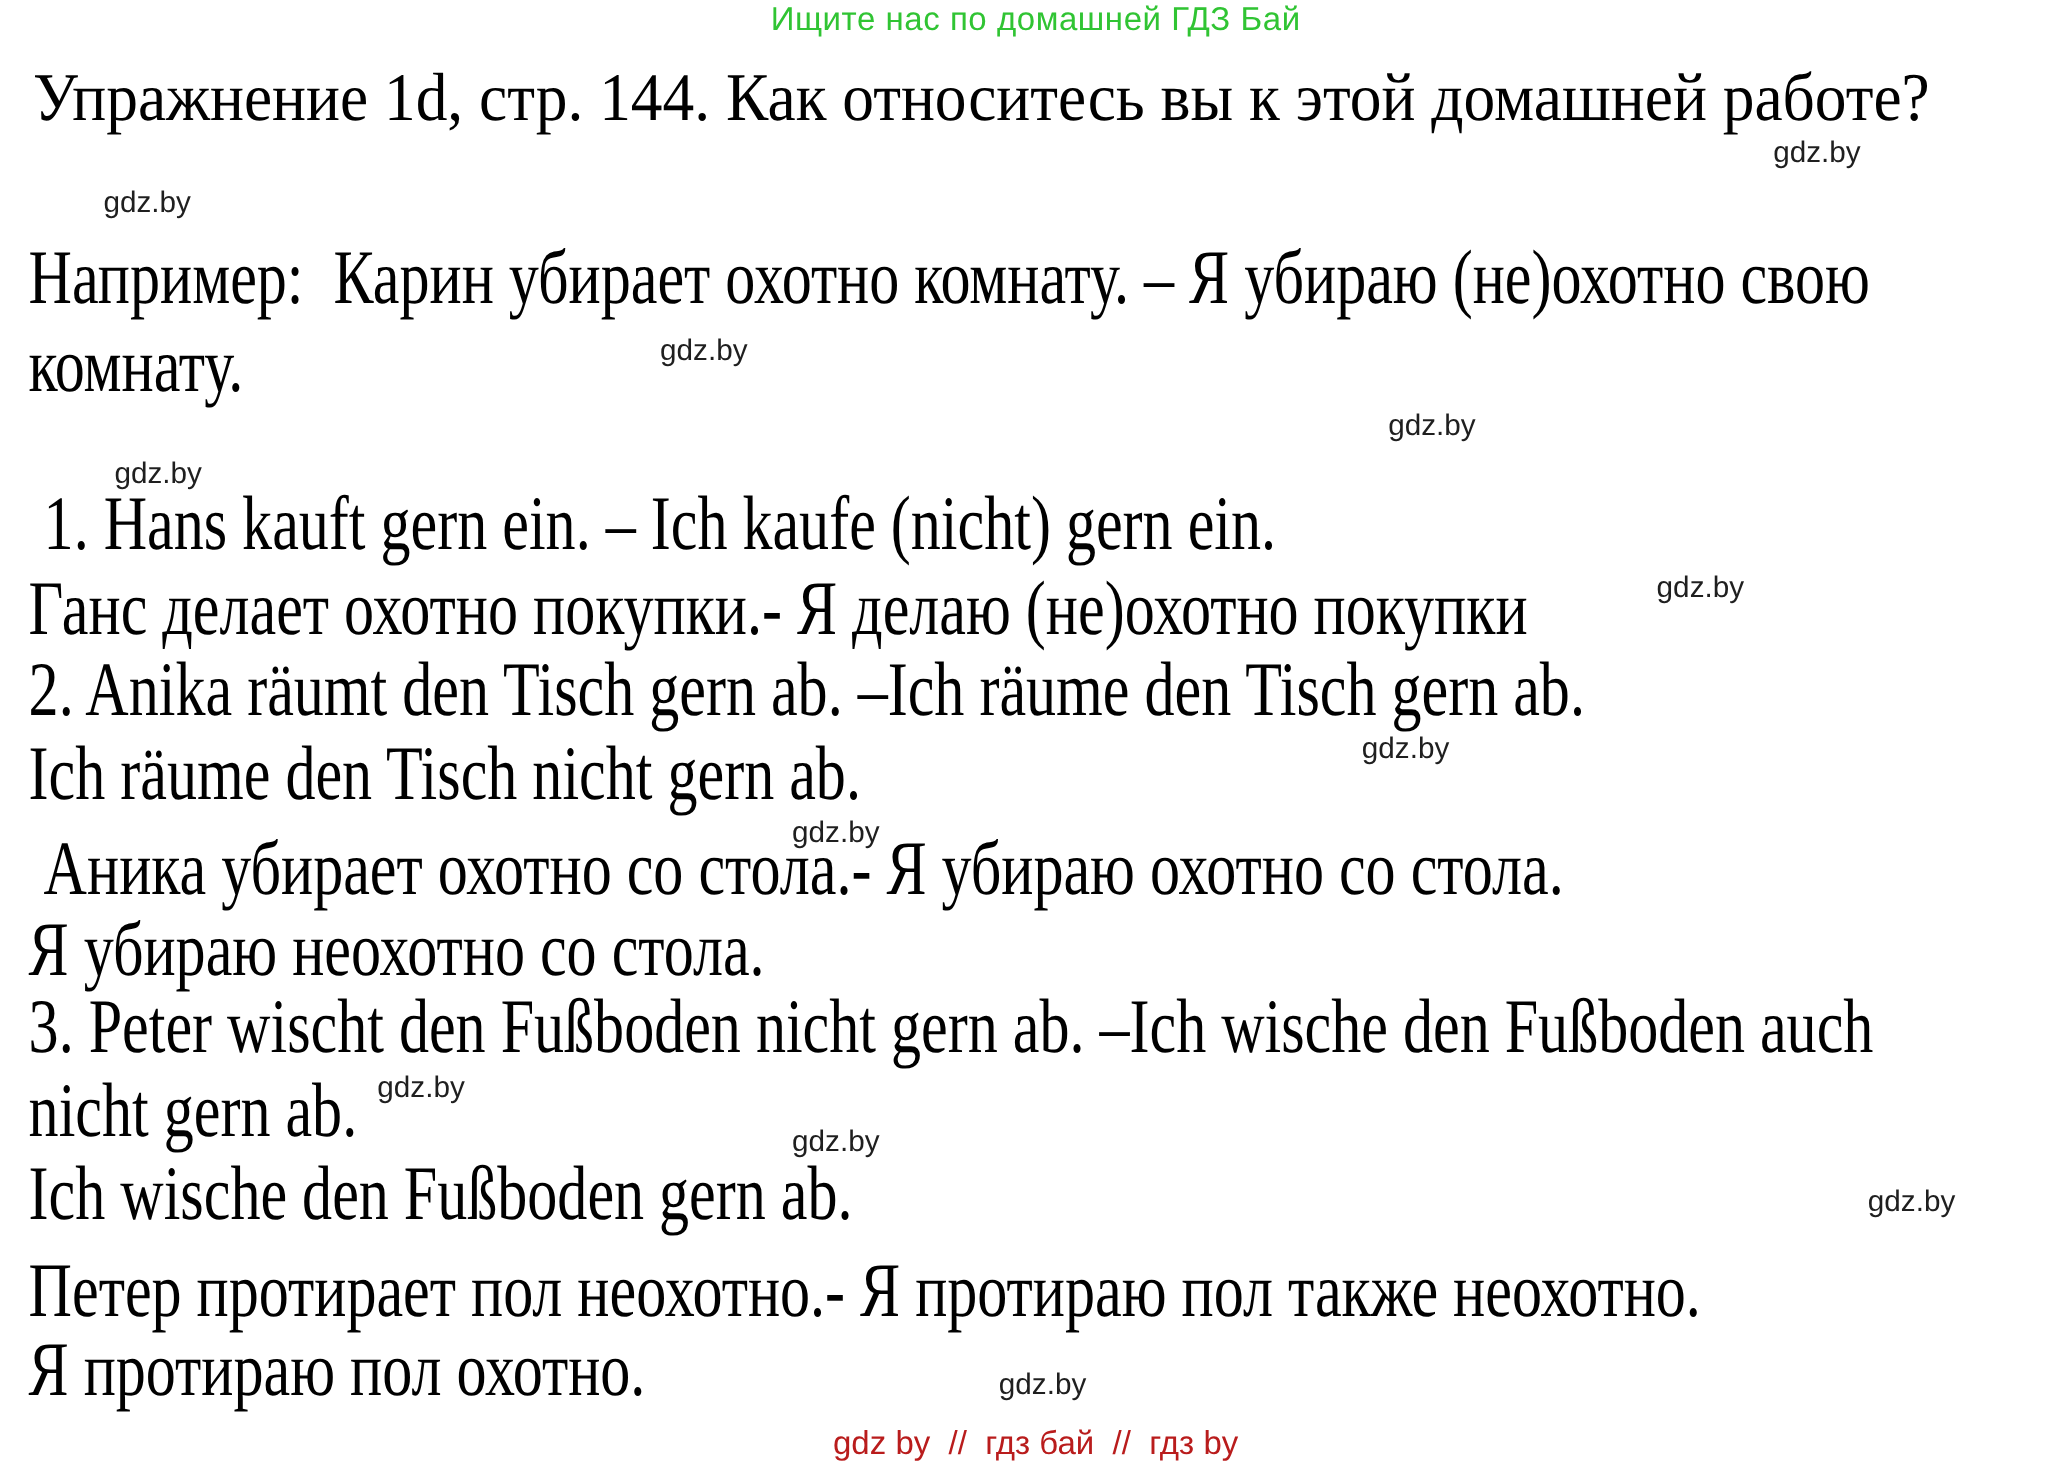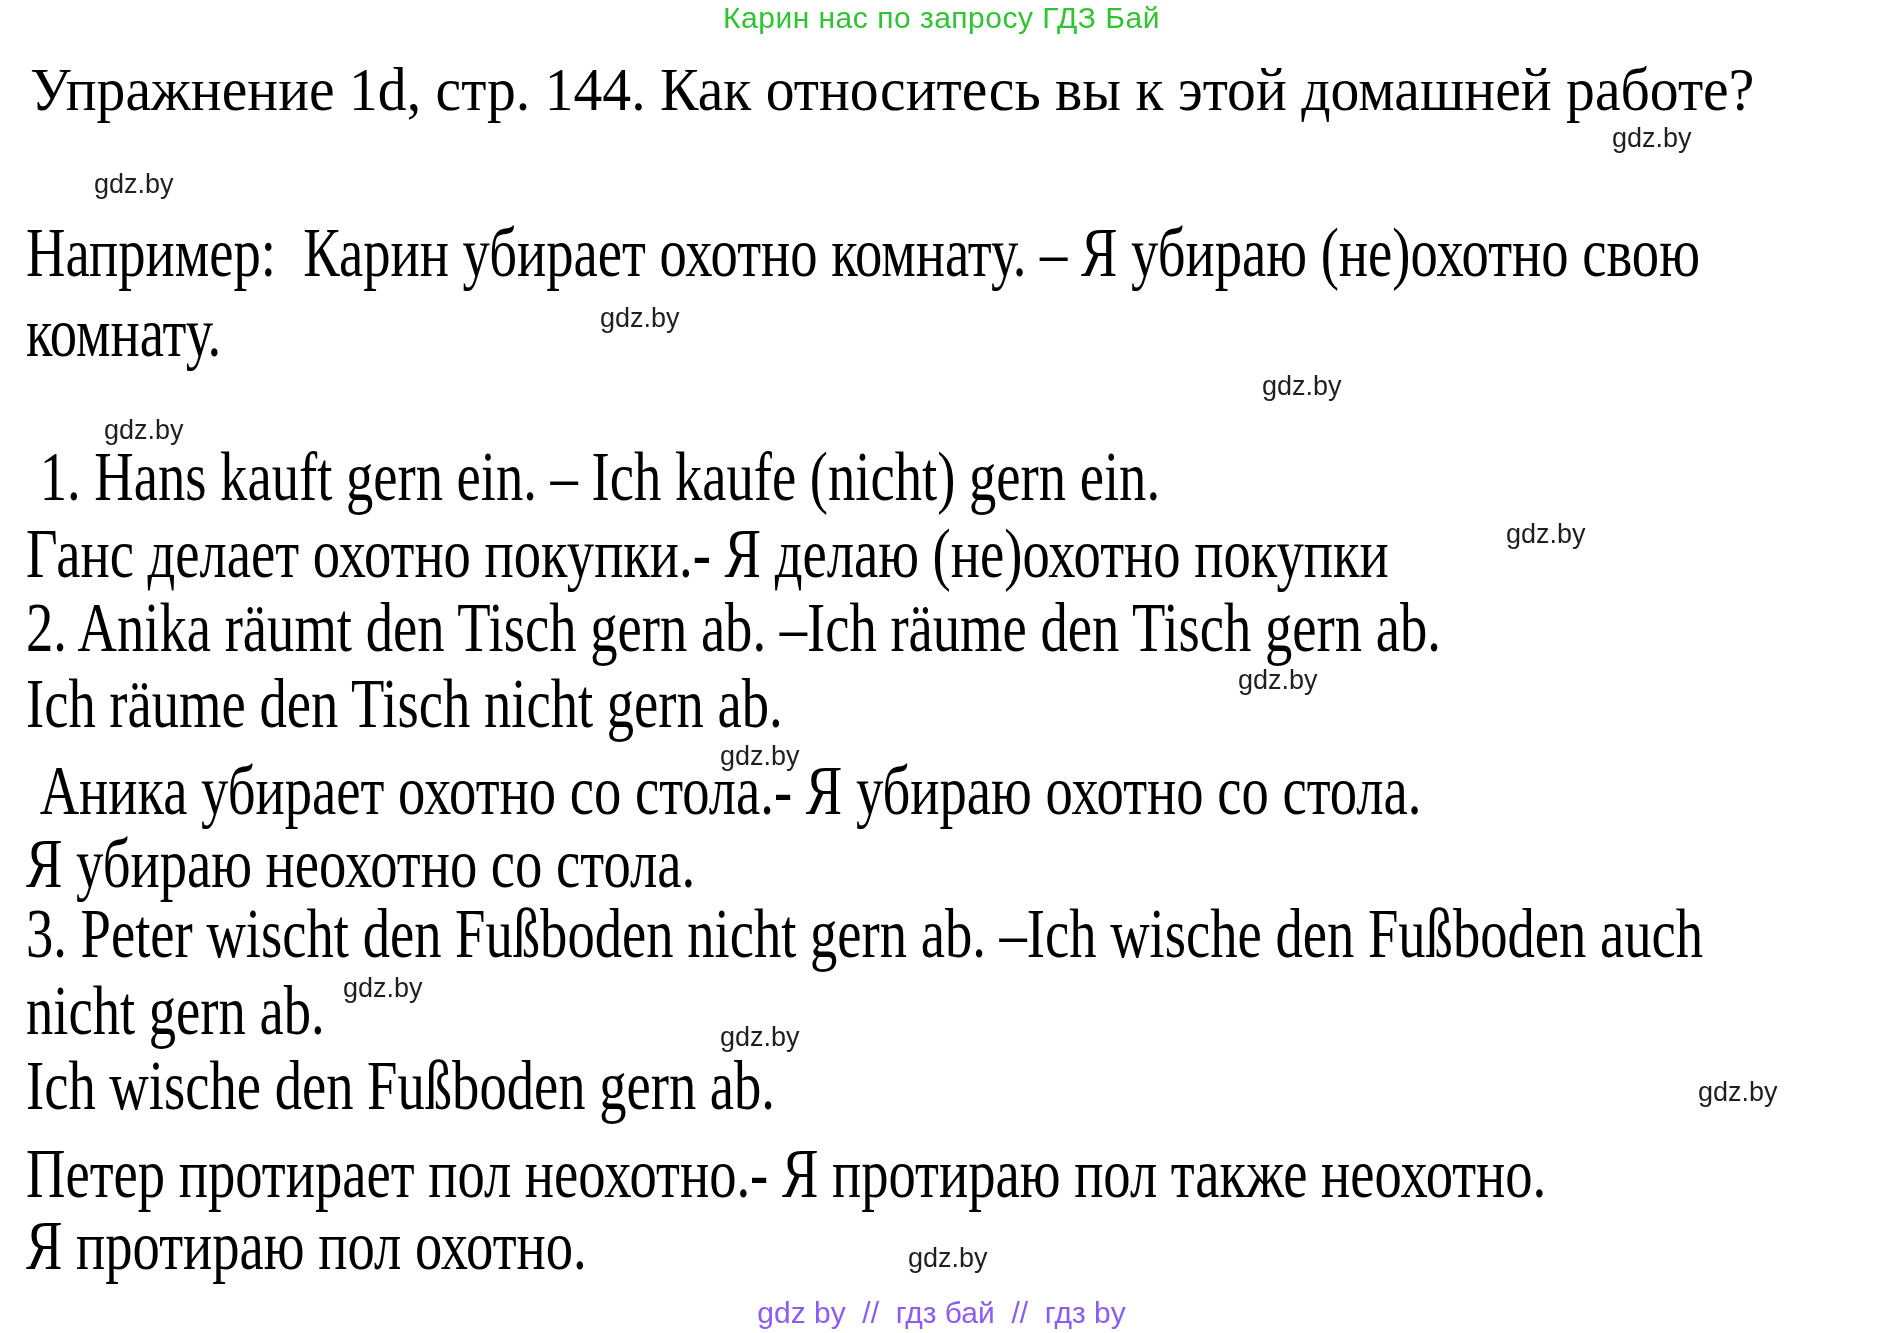--- a/index.html
+++ b/index.html
@@ -55,21 +55,21 @@
     font-size:30px;
     line-height:34px;
     white-space:pre;
   }
 </style>
 </head>
 <body>
 
 <div class="page">
 
-  <div class="banner" style="color:#30c433;">Карин нас по запросу ГДЗ Бай</div>
+  <div class="banner" style="color:#30c433;">Ищите нас по домашней ГДЗ Бай</div>
 
   <div class="title">Упражнение 1d, стр. 144. Как относитесь вы к этой домашней работе?</div>
 
   <div class="line" style="top:218px;">Например:  Карин убирает охотно комнату. – Я убираю (не)охотно свою</div>
   <div class="line" style="top:298px;">комнату.</div>
   <div class="line" style="top:442px;"> 1. Hans kauft gern ein. – Ich kaufe (nicht) gern ein.</div>
   <div class="line" style="top:519px;">Ганс делает охотно покупки.- Я делаю (не)охотно покупки</div>
   <div class="line" style="top:593px;">2. Anika räumt den Tisch gern ab. –Ich räume den Tisch gern ab.</div>
   <div class="line" style="top:669px;">Ich räume den Tisch nicht gern ab.</div>
   <div class="line" style="top:756px;"> Аника убирает охотно со стола.- Я убираю охотно со стола.</div>
@@ -86,15 +86,15 @@
   <span class="wm" style="left:1262px; top:370px;">gdz.by</span>
   <span class="wm" style="left:104px;  top:414px;">gdz.by</span>
   <span class="wm" style="left:1506px; top:518px;">gdz.by</span>
   <span class="wm" style="left:1238px; top:664px;">gdz.by</span>
   <span class="wm" style="left:720px;  top:740px;">gdz.by</span>
   <span class="wm" style="left:343px;  top:972px;">gdz.by</span>
   <span class="wm" style="left:720px;  top:1021px;">gdz.by</span>
   <span class="wm" style="left:1698px; top:1076px;">gdz.by</span>
   <span class="wm" style="left:908px;  top:1242px;">gdz.by</span>
 
-  <div class="footer" style="color:#8b5cf6;text-align:center;">gdz by  //  гдз бай  //  гдз by</div>
+  <div class="footer" style="color:#b91c1c;text-align:center;">gdz by  //  гдз бай  //  гдз by</div>
 
 </div>
 
 </body></html>

